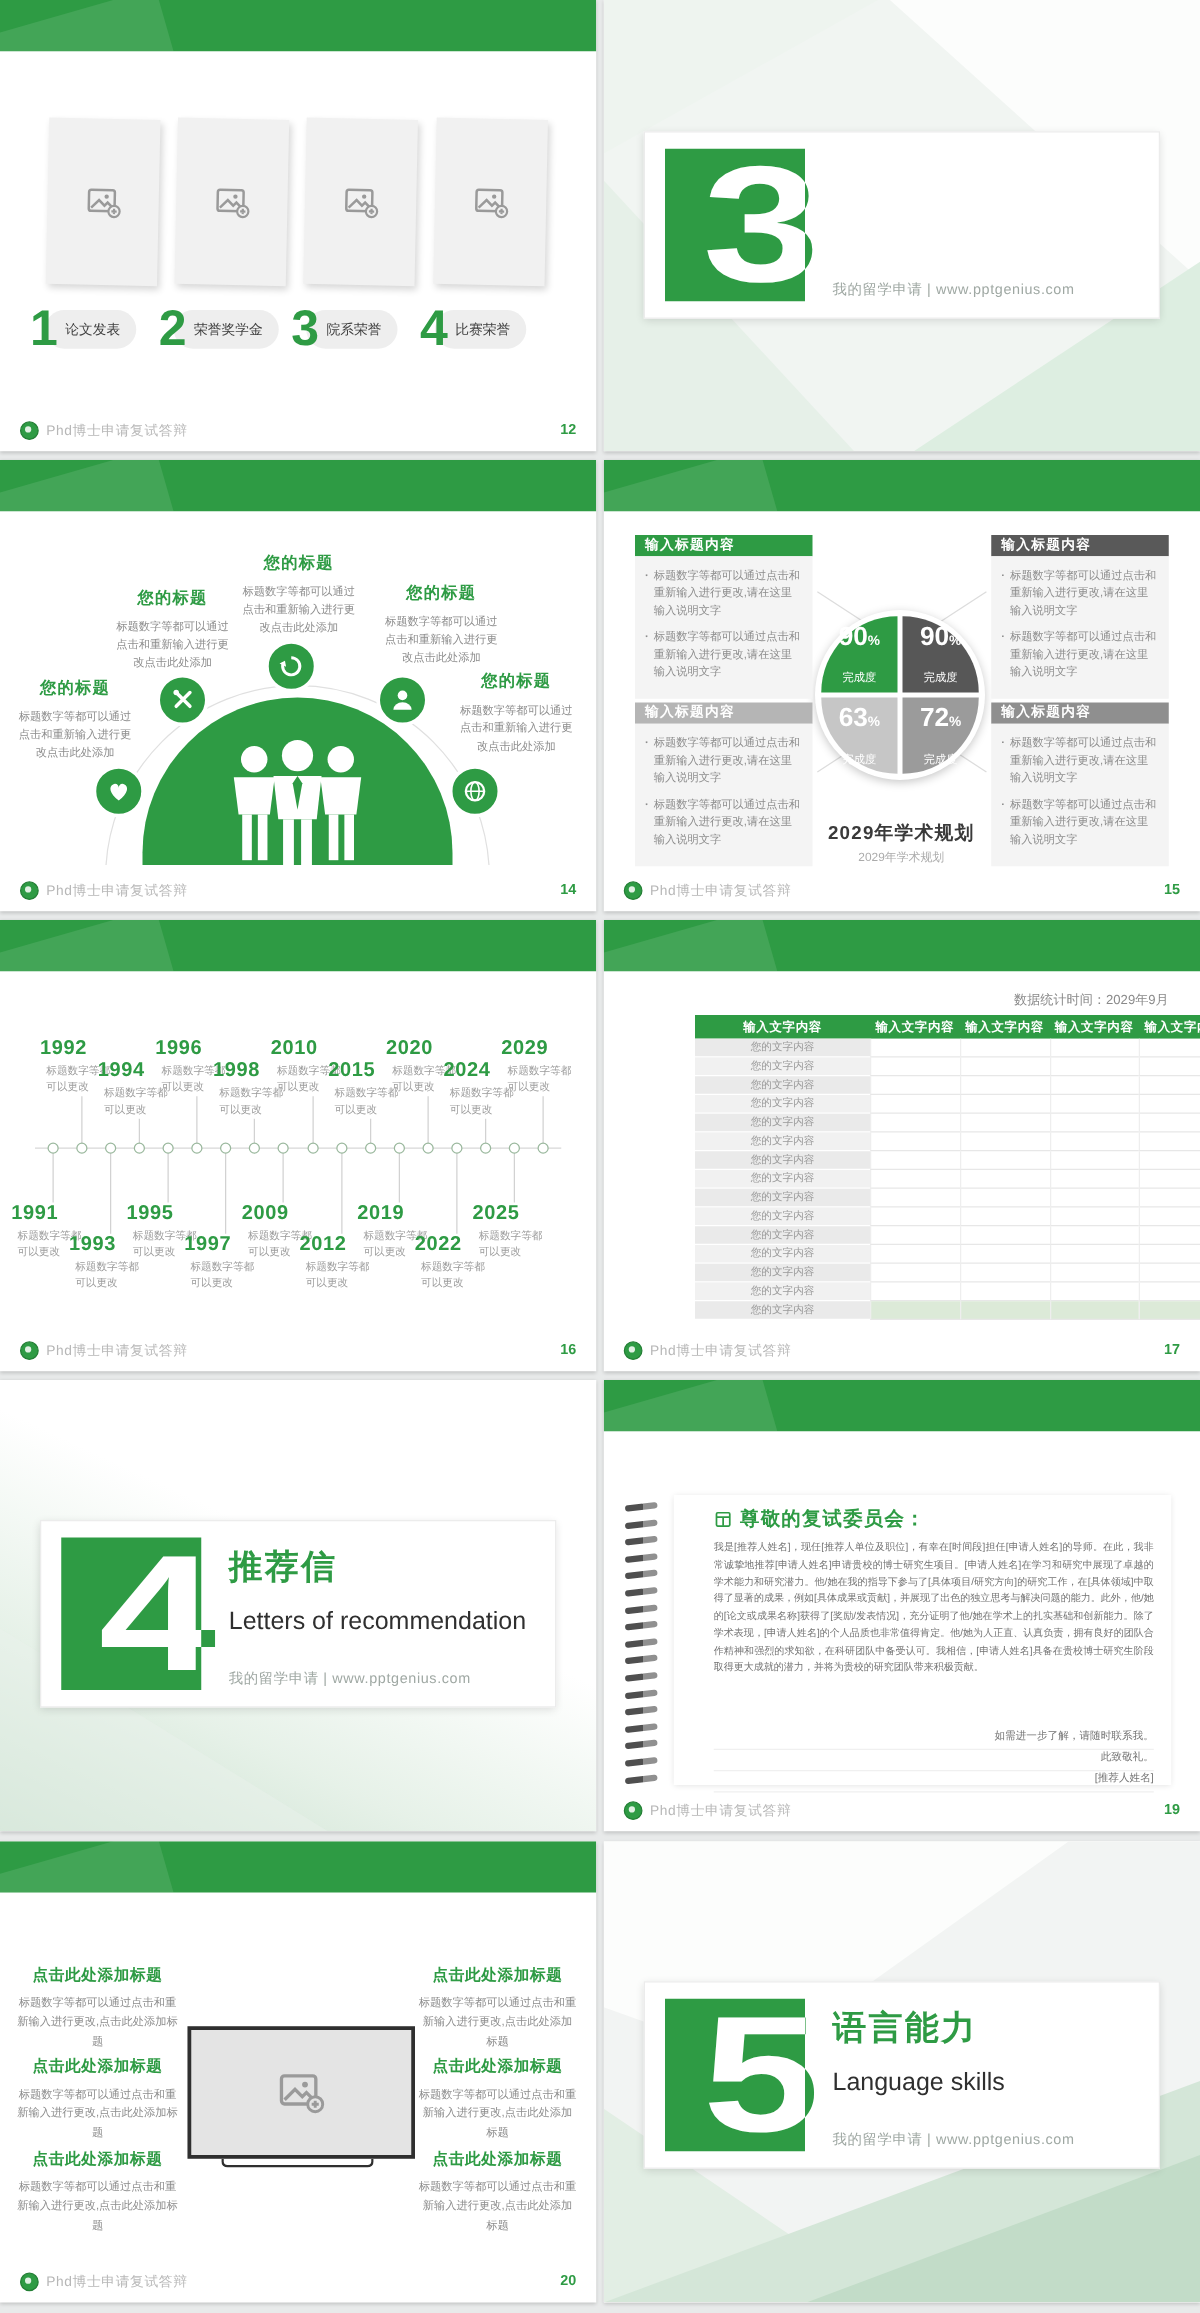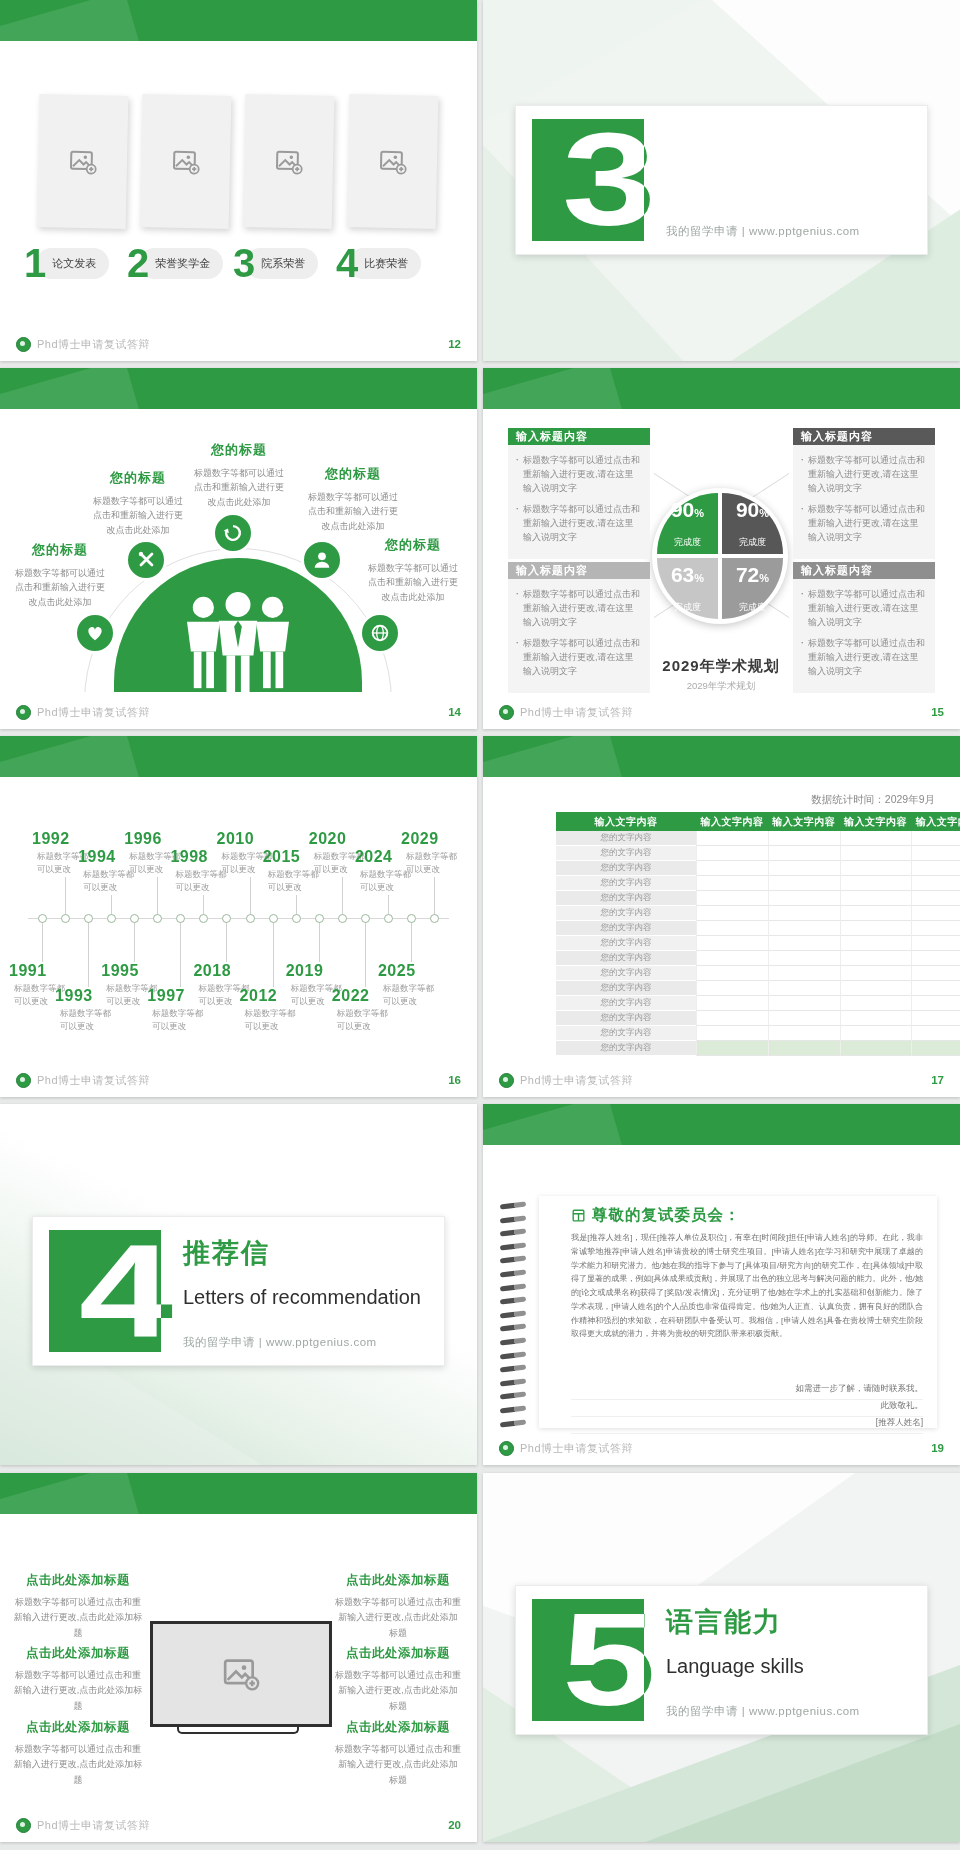--- a/index.html
+++ b/index.html
@@ -455,21 +455,21 @@
         </div>
         <span class="tl-node" style="left: 199.42px;"></span>
         <span class="tl-stem" style="left: 203.42px; top: 159px; height: 23px;"></span>
         <div class="tl-entry" style="left: 170.42px; top: 112px;">
           <div class="tl-year">1998</div>
           <div class="tl-text">标题数字等都可以更改</div>
         </div>
         <span class="tl-node" style="left: 222.48px;"></span>
         <span class="tl-stem" style="left: 226.48px; top: 186px; height: 40px;"></span>
         <div class="tl-entry" style="left: 193.48px; top: 226px;">
-          <div class="tl-year">2018</div>
+          <div class="tl-year">2009</div>
           <div class="tl-text">标题数字等都可以更改</div>
         </div>
         <span class="tl-node" style="left: 245.54px;"></span>
         <span class="tl-stem" style="left: 249.54px; top: 141px; height: 41px;"></span>
         <div class="tl-entry" style="left: 216.54px; top: 94px;">
           <div class="tl-year">2010</div>
           <div class="tl-text">标题数字等都可以更改</div>
         </div>
         <span class="tl-node" style="left: 268.6px;"></span>
         <span class="tl-stem" style="left: 272.6px; top: 186px; height: 65px;"></span>

